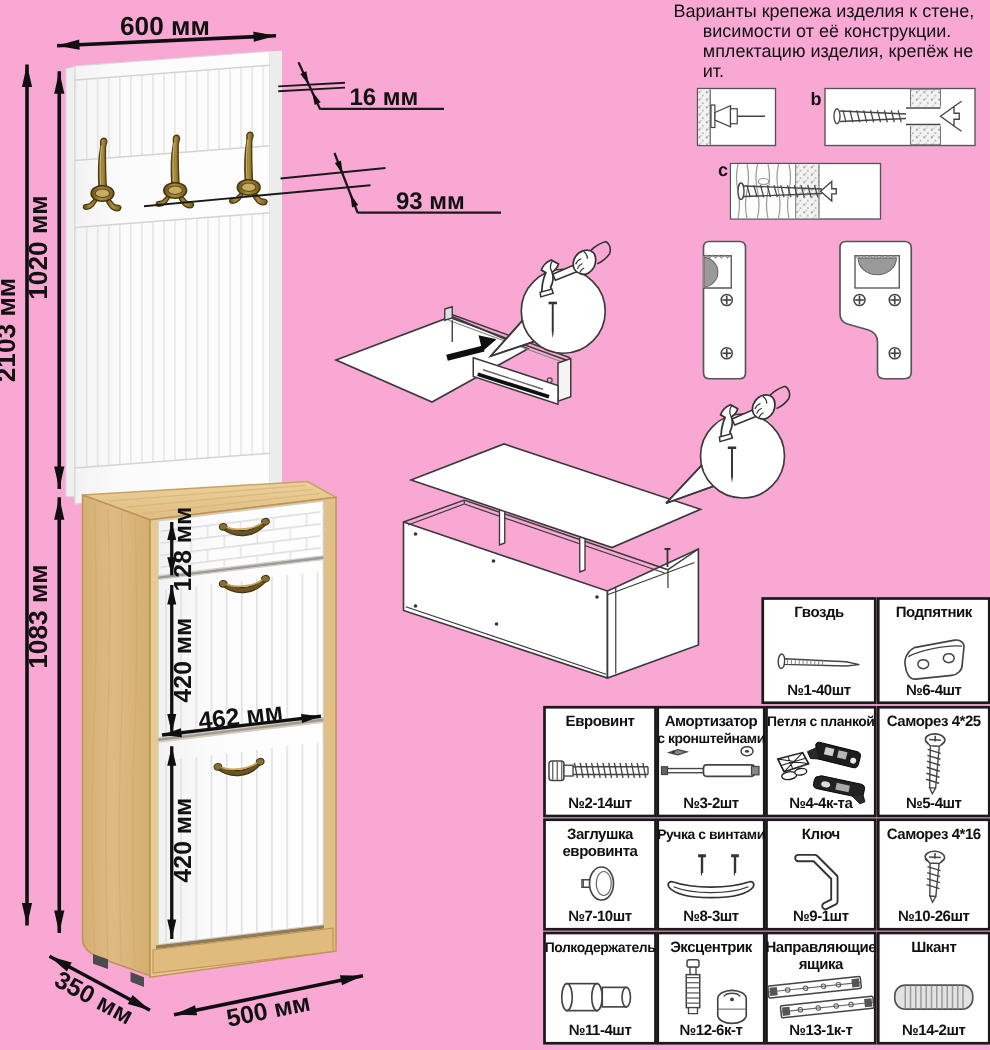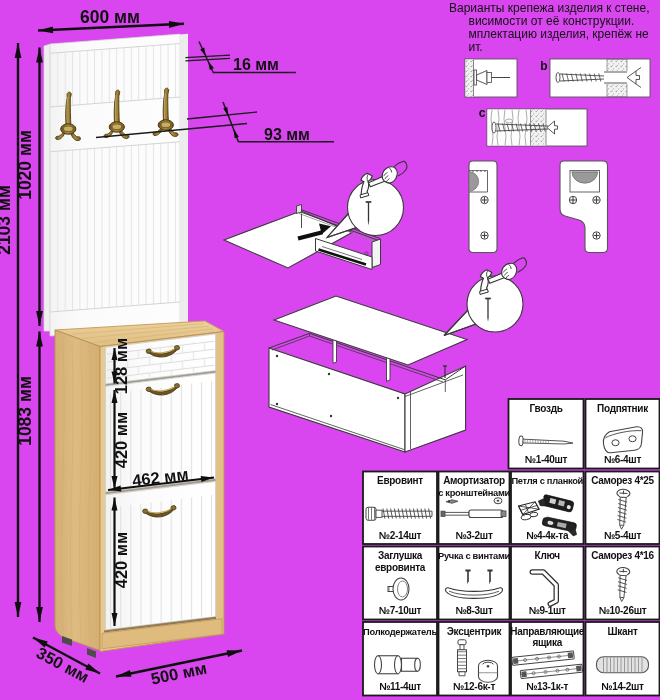--- a/index.html
+++ b/index.html
@@ -1,15 +1,15 @@
 <!DOCTYPE html>
 <html><head><meta charset="utf-8">
 <style>
 html,body{margin:0;padding:0;background:#fff;}
-#page{position:relative;width:660px;height:700px;background:#d946ef;overflow:hidden;}
+#page{position:relative;width:660px;height:700px;background:#f9a8d4;overflow:hidden;}
 svg{font-family:"Liberation Sans",sans-serif;}
 </style></head>
 <body>
 
 <div id="page">
 <svg width="660" height="700" viewBox="0 0 660 700">
 <defs>
 <linearGradient id="woodtop" x1="0" y1="0" x2="0" y2="1">
  <stop offset="0" stop-color="#ecd19c"></stop>
           <stop offset="0.5" stop-color="#e5c68e"></stop>

